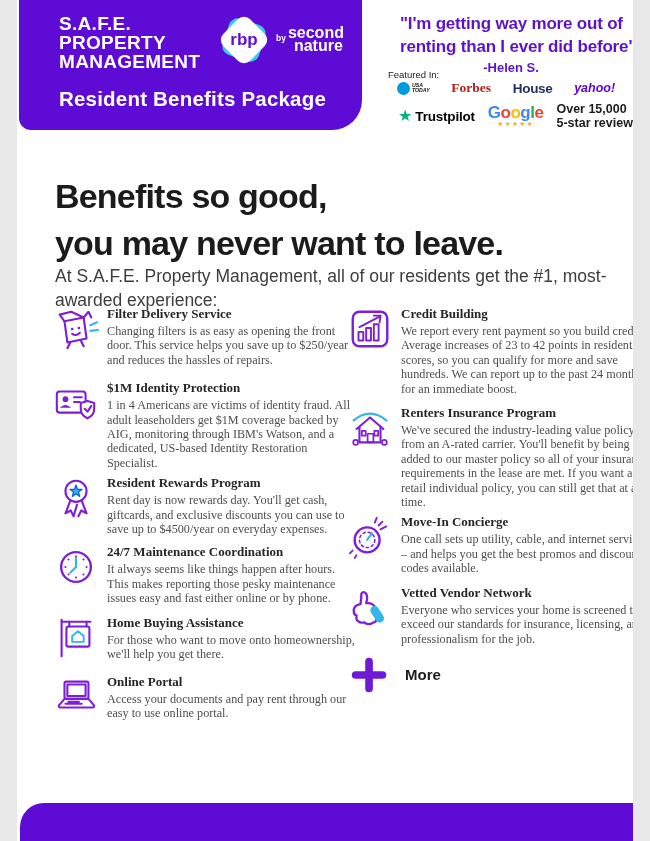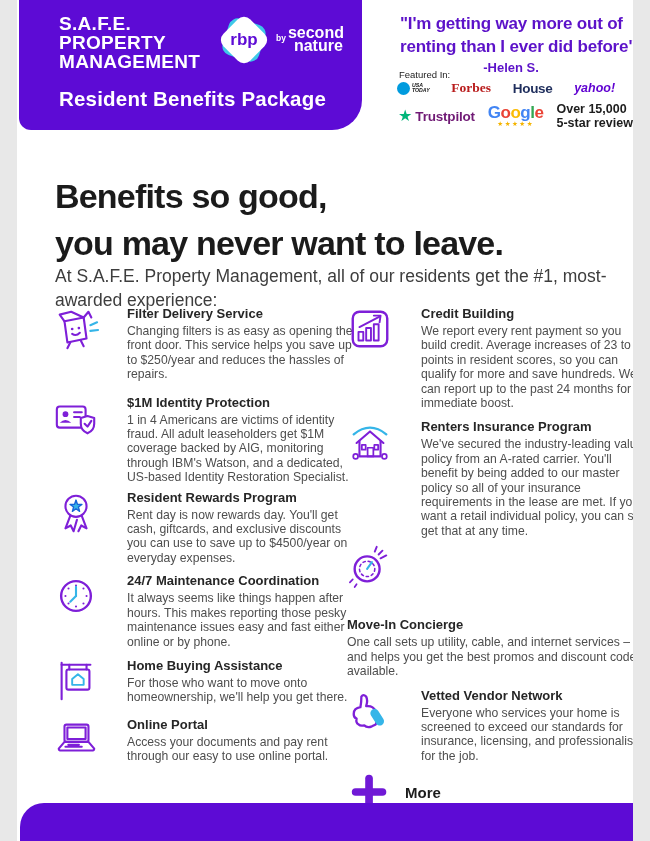--- a/index.html
+++ b/index.html
@@ -23,64 +23,64 @@
   .brand-lockup .by{font-size:8.5px;font-weight:bold;vertical-align:10px;margin-right:2px;}
   .brand-lines{display:inline-block;font-weight:bold;font-size:16px;line-height:13px;}
   .brand-lines .l2{display:block;margin-left:6px;}
 
   
   .testimonial{position:absolute;left:383px;top:12px;width:258px;}
   .quote{color:#5C12C9;font-weight:bold;font-size:17px;line-height:23px;letter-spacing:-0.2px;}
   .attribution{color:#5C12C9;font-weight:bold;font-size:13px;text-align:center;padding-right:36px;margin-top:2px;}
 
   
-  .featured-label{position:absolute;left:382px;top:69px;font-size:9.5px;color:#222;}
+  .featured-label{position:absolute;left:371px;top:69px;font-size:9.5px;color:#222;}
   .logo-row{position:absolute;left:380px;top:80px;width:262px;display:flex;align-items:center;
         justify-content:space-between;}
   .usa-today{display:flex;align-items:center;gap:2px;}
   .usa-dot{width:13px;height:13px;border-radius:50%;background:#009BDE;}
   .usa-text{font-size:5.2px;font-weight:bold;color:#111;line-height:5.5px;font-style:italic;}
   .forbes{font-family:"Liberation Serif",serif;font-weight:bold;font-size:13.5px;color:#b91c1c;}
   .house{font-weight:bold;font-size:13.5px;color:#1E2D5C;letter-spacing:-0.3px;}
   .yahoo{font-weight:bold;font-style:italic;font-size:12.5px;color:#5F01D1;}
   .inc{font-family:"Liberation Serif",serif;font-weight:bold;font-size:13.5px;color:#0f0f0f;}
 
   
   .reviews{position:absolute;left:381px;top:102px;width:262px;display:flex;align-items:center;gap:13px;}
   .trustpilot{display:flex;align-items:center;gap:3px;}
   .tp-star{color:#00B67A;font-size:16px;line-height:16px;}
-  .tp-name{font-size:13.5px;font-weight:bold;color:#701a75;letter-spacing:-0.2px;}
+  .tp-name{font-size:13.5px;font-weight:bold;color:#000000;letter-spacing:-0.2px;}
   .google{display:flex;flex-direction:column;align-items:center;line-height:15px;text-align:right;}
   .google-word{font-size:17px;font-weight:bold;letter-spacing:-0.5px;}
   .g-blue{color:#4285F4}.g-red{color:#EA4335}.g-yellow{color:#FBBC05}.g-green{color:#34A853}
   .google-stars{font-size:6.5px;color:#F4B400;letter-spacing:1.5px;line-height:7px;}
   .review-summary{font-size:12.5px;font-weight:bold;color:#1d1d1d;line-height:14px;}
 
   
   .headline{position:absolute;left:38px;top:150px;font-size:34px;font-weight:bold;
         color:#1b1b1b;line-height:47px;letter-spacing:-0.8px;}
   .subheadline{position:absolute;left:38px;top:246px;width:575px;font-size:17.5px;
         color:#3d3d3d;line-height:24px;}
 
   
   .col{position:absolute;top:306px;width:302px;}
   .col-left{left:36px;}
   .col-right{left:330px;}
-  .benefit{display:flex;gap:28px;}
+  .benefit{display:flex;gap:8px;font-family:Liberation Serif, serif;}
   .benefit .icon{flex:0 0 46px;width:46px;height:46px;}
   .benefit-title{font-size:13px;font-weight:bold;color:#262626;margin:0 0 2px 0;line-height:16px;}
   .benefit-desc{font-size:12.2px;color:#4e4e4e;line-height:14.4px;margin:0;}
   .col-left .benefit:nth-child(1){margin-bottom:13px;}
   .col-left .benefit:nth-child(2){margin-bottom:5px;}
   .col-left .benefit:nth-child(3){margin-bottom:8px;}
   .col-left .benefit:nth-child(4){margin-bottom:9px;}
   .col-left .benefit:nth-child(5){margin-bottom:12px;}
   .col-right .benefit:nth-child(1){margin-bottom:9px;}
   .col-right .benefit:nth-child(2){margin-bottom:5px;}
-  .col-right .benefit:nth-child(3){margin-bottom:9px;flex-direction:column;}
+  .col-right .benefit:nth-child(3){margin-bottom:9px;}
   .col-right .benefit:nth-child(4){margin-bottom:6px;}
   .more-row{display:flex;align-items:center;gap:12px;}
   .more-label{font-size:15px;font-weight:bold;color:#1c1c1c;}
 
   
   .bottom-bar{position:absolute;left:3px;top:803px;width:647px;height:38px;background:#5D0BD5;
         border-radius:24px 0 0 0;}
 
   svg{display:block;}
 </style>

